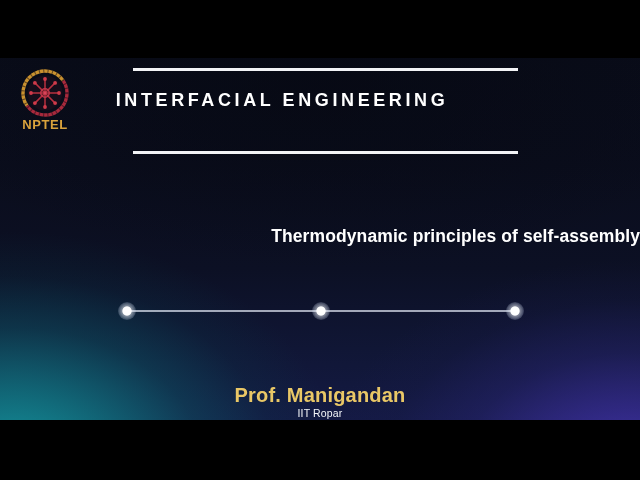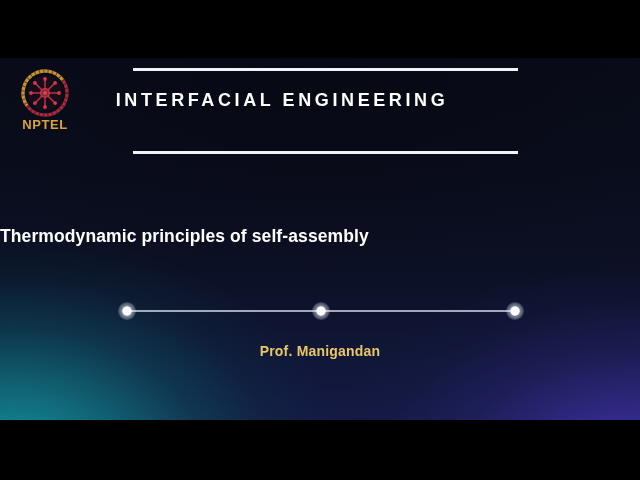--- a/index.html
+++ b/index.html
@@ -140,21 +140,21 @@
     white-space: nowrap;
     z-index: 10;
     font-family: "Liberation Sans", sans-serif;
   }
 
   #lecture-topic {
     position: absolute;
     left: 0;
     top: 168px;
     width: 640px;
-    text-align: left;
+    text-align: right;
     color: #ffffff;
     font-size: 17.5px;
     font-weight: 700;
     letter-spacing: 0.1px;
     white-space: nowrap;
     z-index: 10;
     font-family: "Liberation Sans", sans-serif;
   }
 
   
@@ -195,25 +195,26 @@
   #presenter {
     position: absolute;
     left: 0;
     top: 282px;
     width: 640px;
     text-align: center;
     z-index: 10;
   }
   #presenter .pname {
     color: #e9c766;
-    font-size: 14px;
+    font-size: 20px;
     font-weight: 700;
     letter-spacing: 0.2px;
     line-height: 22px;
     font-family: "Liberation Sans", sans-serif;
+    margin-top: 44px;
   }
   #presenter .pline {
     color: #f3f5f8;
     font-size: 10.5px;
     font-weight: 400;
     letter-spacing: 0.15px;
     line-height: 14.5px;
     font-family: "Liberation Sans", sans-serif;
   }
 </style>
@@ -281,19 +282,20 @@
 
     <div id="divider">
       <div class="track"></div>
       <div class="node n1"></div>
       <div class="node n2"></div>
       <div class="node n3"></div>
     </div>
 
     <div id="presenter">
       <div class="pname">Prof. Manigandan</div>
+      <div class="pline">IIT Ropar</div>
     </div>
 
   </div>
 
   <div class="letterbox bottom"></div>
 
 </div>
 
 </body></html>

